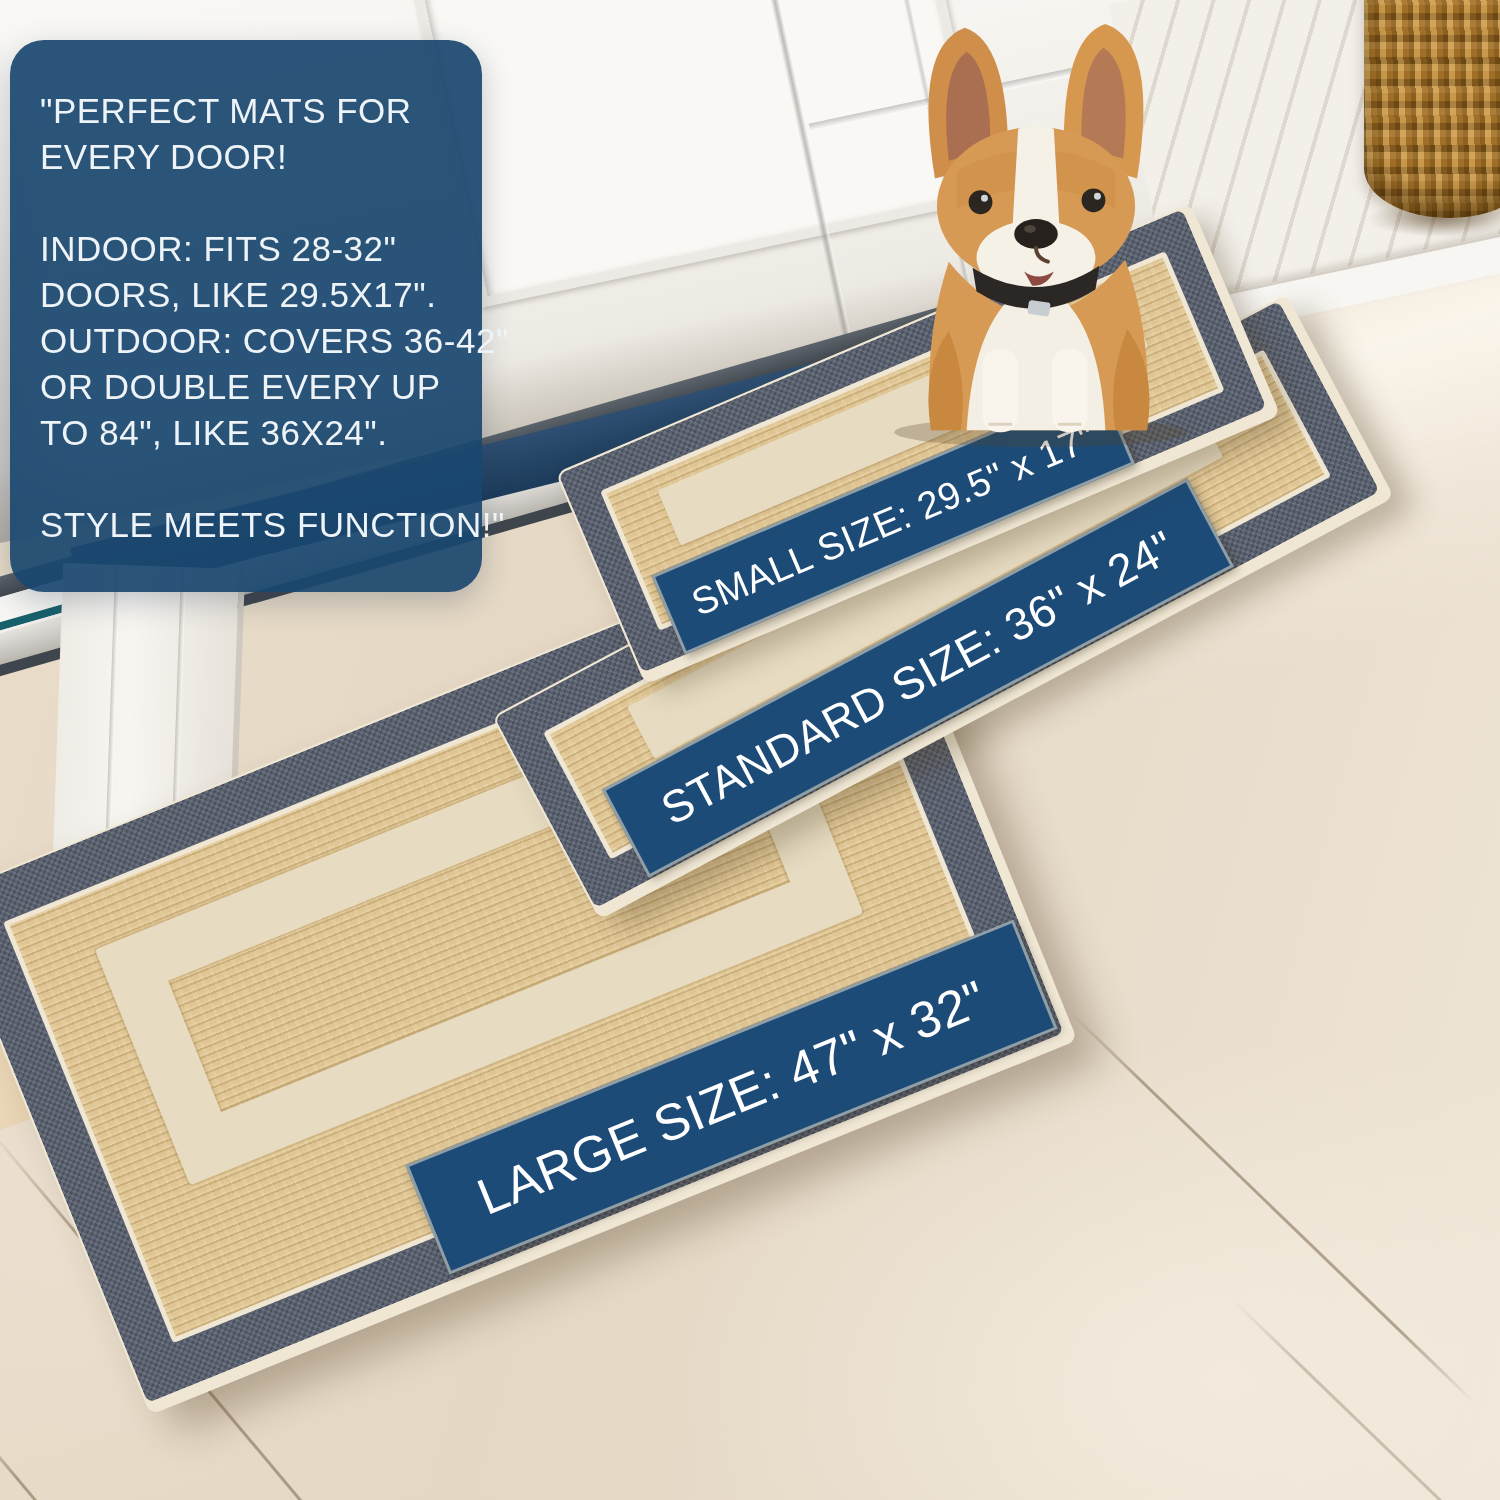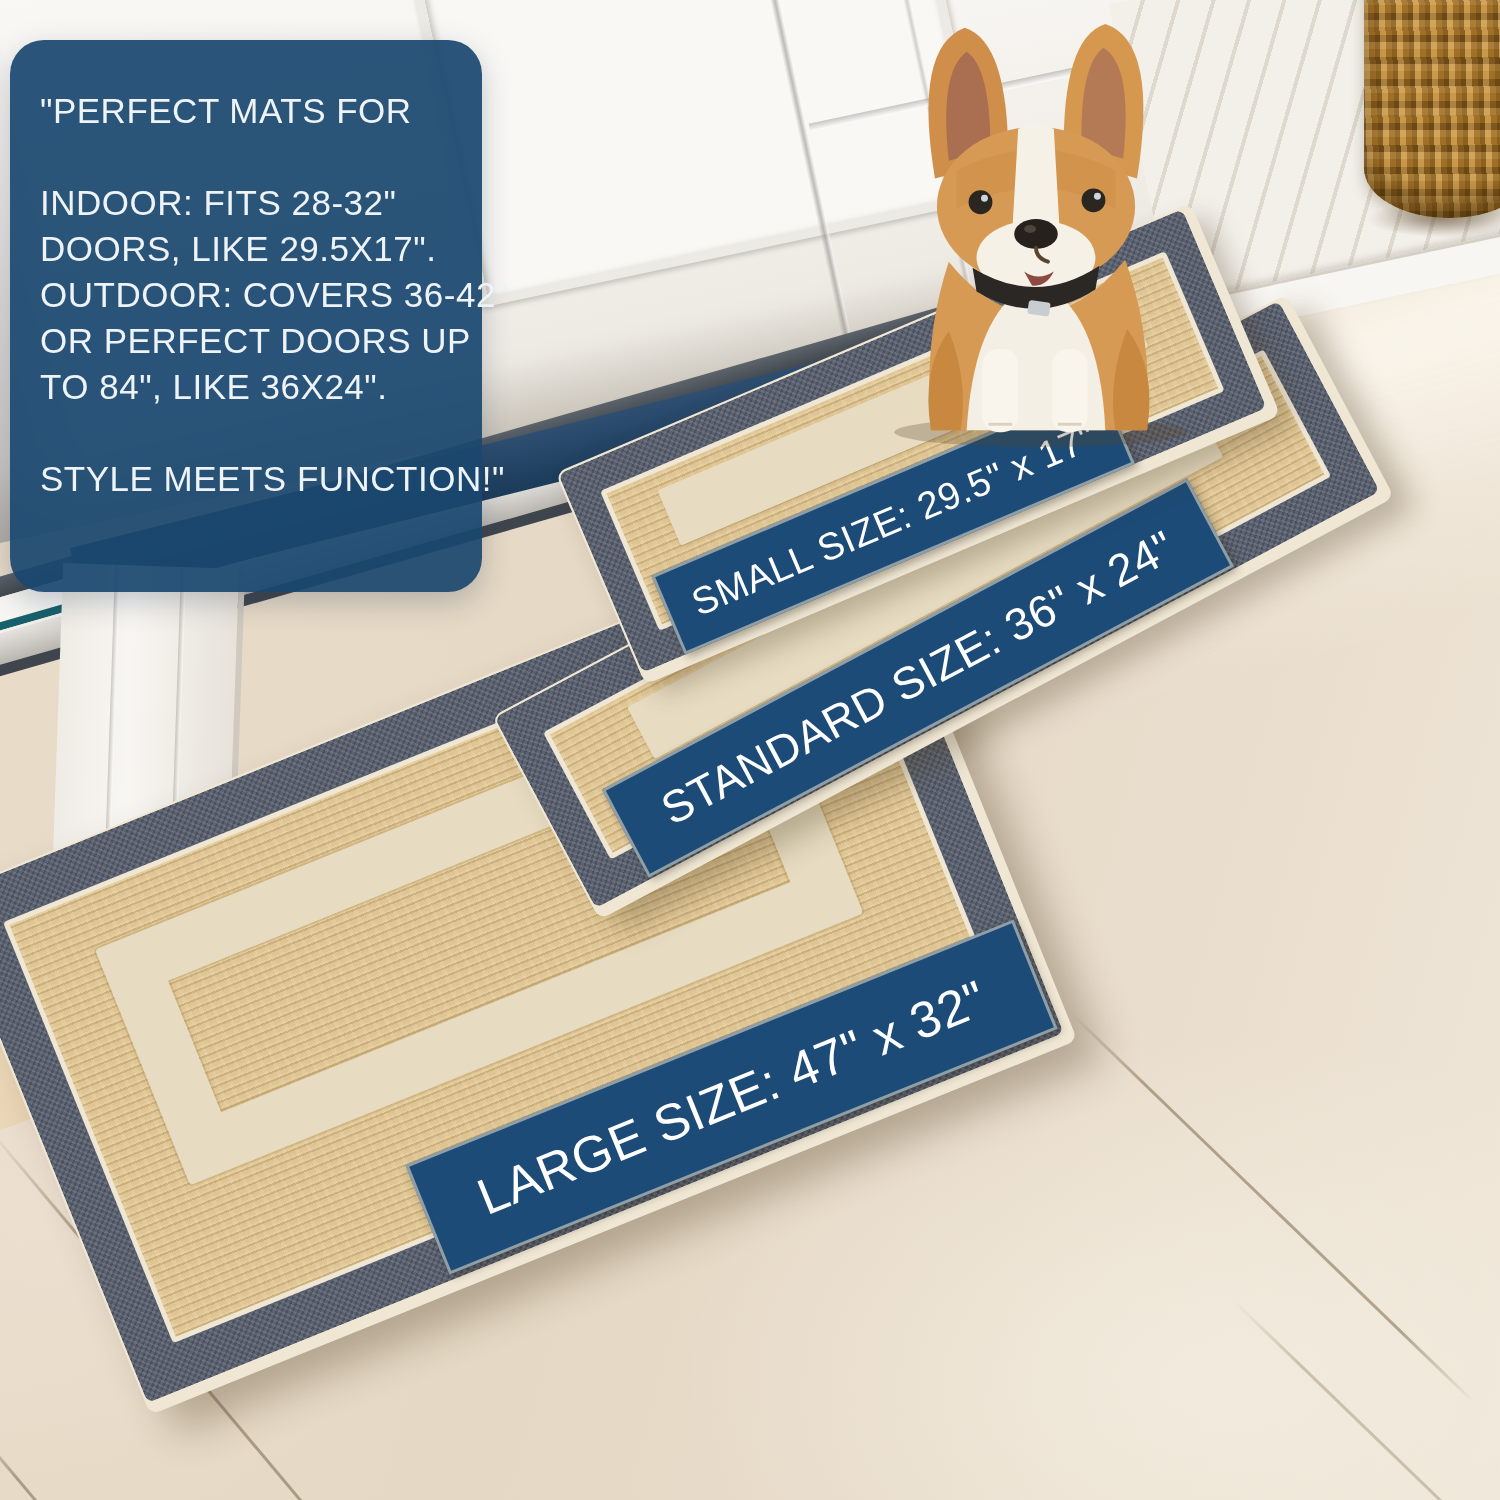--- a/index.html
+++ b/index.html
@@ -237,23 +237,24 @@
       <circle cx="128" cy="188" r="3.5" fill="#cfd6da"></circle>
       <circle cx="238" cy="190" r="12" fill="#2c2620"></circle>
       <circle cx="242" cy="186" r="3.5" fill="#cfd6da"></circle>
       <path d="M116,258 Q180,298 244,256 L240,280 Q180,318 120,282 Z" fill="#2b2724"></path>
       <rect x="172" y="292" width="22" height="14" rx="3" fill="#c8cdd1" transform="rotate(8 183 299)"></rect>
     </svg>
   </div>
 
   <div class="info-box">
     <div class="info-line">"PERFECT MATS FOR</div>
+    <div class="info-line">EVERY DOOR!</div>
     <div class="info-line"></div>
     <div class="info-line">INDOOR: FITS 28-32"</div>
     <div class="info-line">DOORS, LIKE 29.5X17".</div>
     <div class="info-line">OUTDOOR: COVERS 36-42"</div>
-    <div class="info-line">OR PERFECT DOORS UP</div>
+    <div class="info-line">OR DOUBLE EVERY UP</div>
     <div class="info-line">TO 84", LIKE 36X24".</div>
     <div class="info-line"></div>
     <div class="info-line">STYLE MEETS FUNCTION!"</div>
   </div>
 
 </div>
 
 </body></html>

